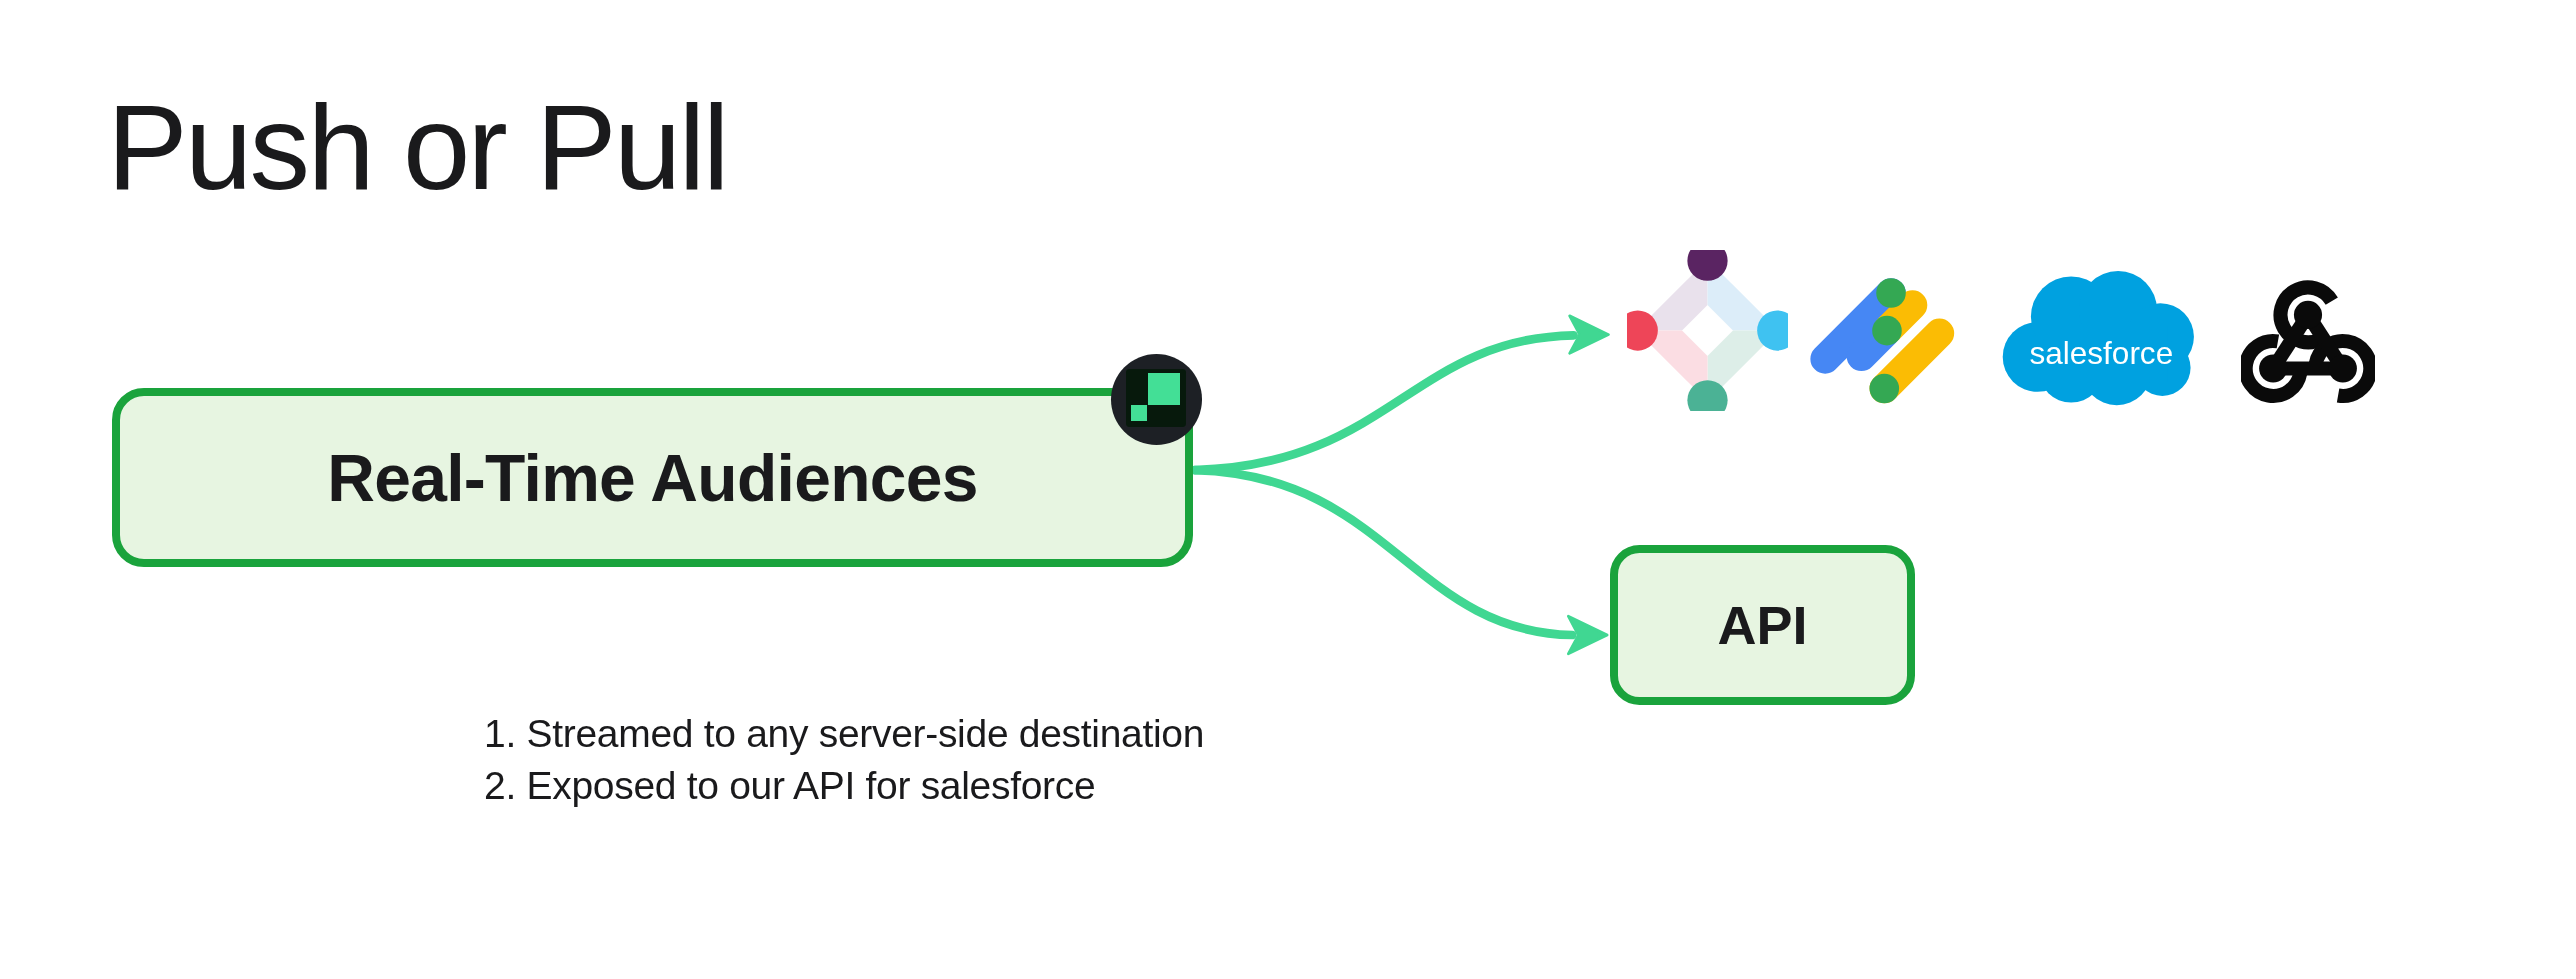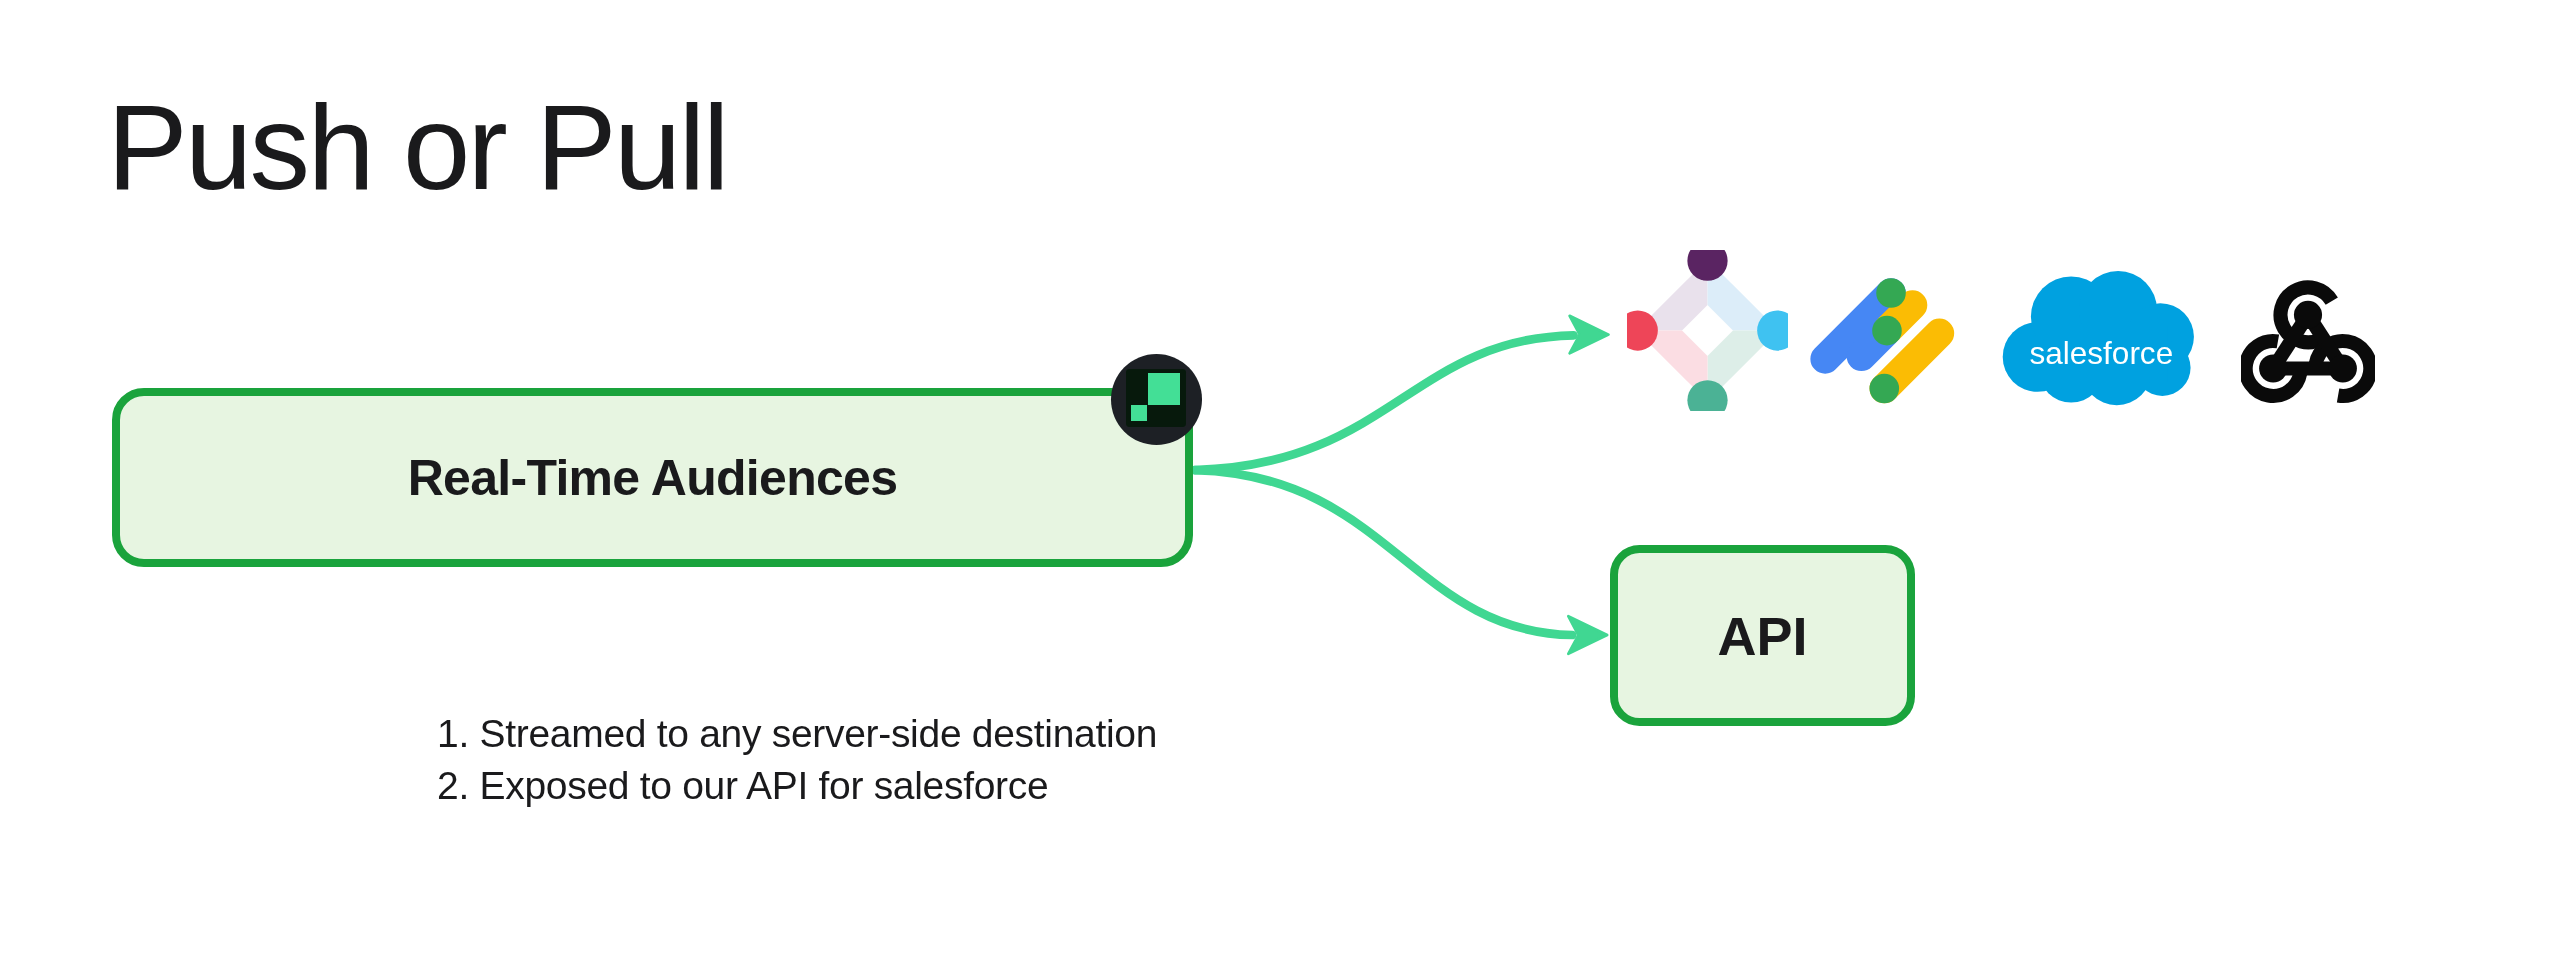--- a/index.html
+++ b/index.html
@@ -30,26 +30,26 @@
     align-items: center;
     justify-content: center;
     box-sizing: border-box;
   }
   .node-rta {
     left: 112px; top: 388px;
     width: 1081px; height: 179px;
     border-radius: 32px;
   }
   .node-rta .node-label {
-    font-size: 50px; font-weight: 700; letter-spacing: -0.7px;
+    font-size: 66px; font-weight: 700; letter-spacing: -0.7px;
     color: var(--text, #1a1a1c);
   }
   .node-api {
     left: 1610px; top: 545px;
-    width: 305px; height: 181px;
+    width: 305px; height: 160px;
     border-radius: 29.5px;
   }
   .node-api .node-label {
     font-size: 54px; font-weight: 700; letter-spacing: 0px;
     color: var(--text, #1a1a1c);
   }
   
   .badge {
     position: absolute;
     left: 1111px; top: 354px;
@@ -91,21 +91,21 @@
   }
   .notes {
     position: absolute;
     left: 437px; top: 708px;
     font-size: 39px;
     line-height: 52px;
     letter-spacing: -0.3px;
     color: var(--text, #1a1a1c);
     white-space: nowrap;
   }
-  .notes .note-item { }
+  .notes .note-item { margin-left: 47px; }
   .salesforce-word {
     font-family: "Liberation Sans", sans-serif;
     font-size: 47px;
     fill: #ffffff;
   }
 </style>
 </head>
 <body>
 
 <div class="canvas">

